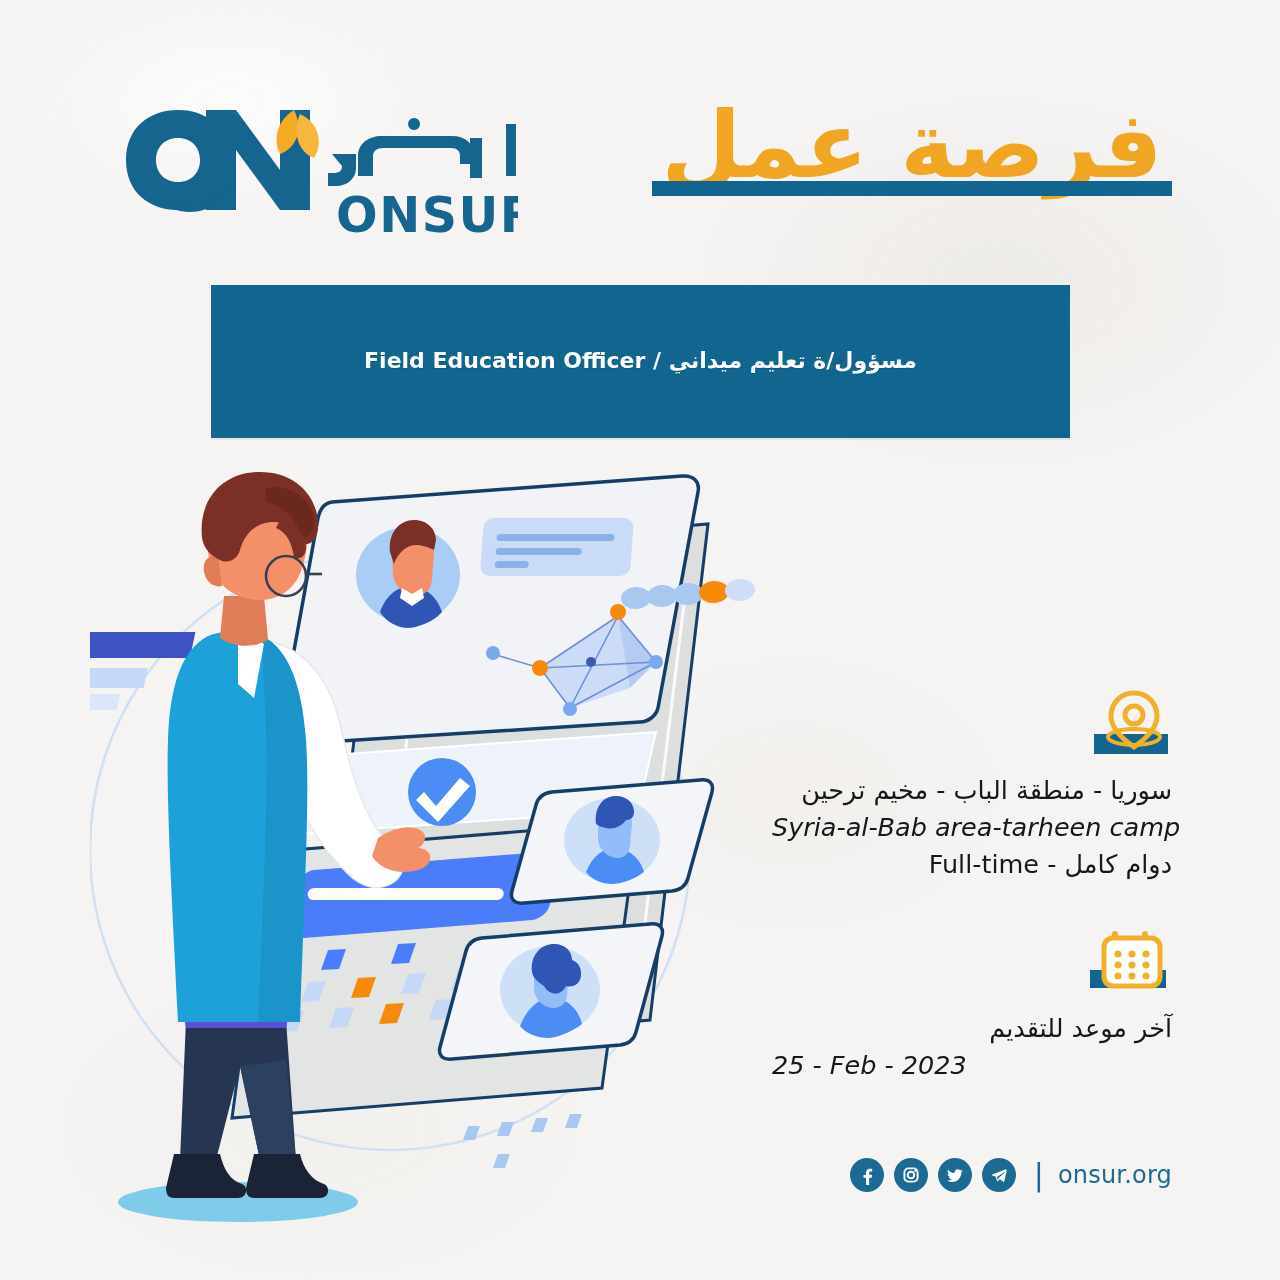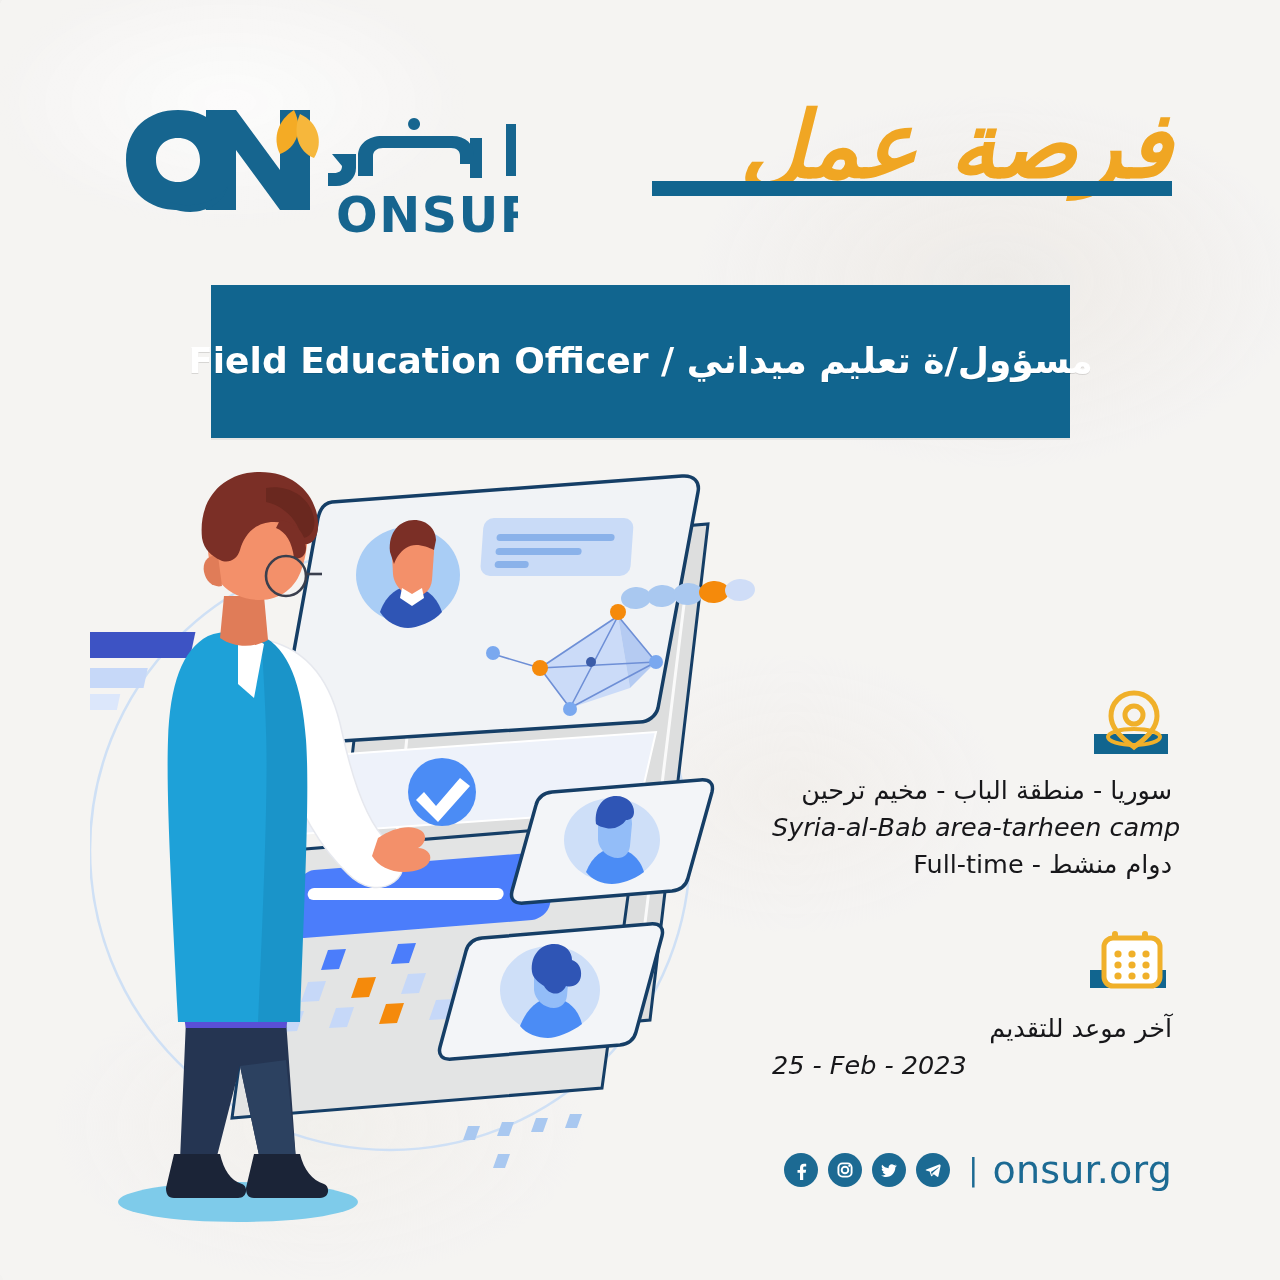--- a/index.html
+++ b/index.html
@@ -23,42 +23,41 @@
       linear-gradient(62deg, rgba(0,0,0,.013) 0 3px, rgba(0,0,0,0) 3px 19px);
     opacity:.95;
   }
 
   
   .logo{position:absolute;left:118px;top:104px;width:400px;height:130px;}
   .logo svg{display:block;}
 
   
   .headline{
-    position:absolute;right:108px;top:100px;width:520px;text-align:right;
+    position:absolute;right:108px;top:100px;width:520px;text-align:center;
     direction:rtl;
-    font-style:italic;
   }
   .headline .word{
     font-size:92px;line-height:1.0;font-weight:bold;color:#f0a623;
     letter-spacing:-1px;white-space:nowrap;
     font-family:"DejaVu Sans","Liberation Sans",sans-serif;
   }
   .headline .rule{
     position:absolute;left:0;right:0;bottom:-4px;height:15px;background:#11658f;
   }
 
   
   .banner{
     position:absolute;left:211px;top:285px;width:859px;height:153px;
     background:#11658f;display:flex;flex-direction:column;
     align-items:center;justify-content:center;gap:6px;
     box-shadow:0 2px 0 rgba(0,0,0,.06);
   }
   .banner .line{
-    color:#ffffff;font-weight:bold;font-size:36px;line-height:1.12;
+    color:#ffffff;font-weight:bold;font-size:22px;line-height:1.12;
     direction:rtl;text-align:center;white-space:nowrap;
     font-family:"DejaVu Sans","Liberation Sans",sans-serif;
     text-shadow:0 1px 0 rgba(0,0,0,.12);
   }
 
   
   .info{
     position:absolute;right:108px;top:690px;width:400px;direction:rtl;
   }
   .info-block{margin-bottom:42px;}
@@ -72,21 +71,21 @@
   .ltr{direction:ltr;font-style:italic;}
 
   
   .footer{
     position:absolute;right:108px;bottom:88px;display:flex;align-items:center;
     gap:10px;direction:ltr;
   }
   .soc{width:34px;height:34px;border-radius:50%;background:#1c6a93;
        display:flex;align-items:center;justify-content:center;}
   .sep{color:#1c6a93;font-size:30px;margin:0 4px 0 8px;line-height:1;}
-  .site{color:#1c6a93;font-size:38px;letter-spacing:.2px;
+  .site{color:#1c6a93;font-size:24px;letter-spacing:.2px;
         font-family:"DejaVu Sans","Liberation Sans",sans-serif;}
 
   
   .illus{position:absolute;left:90px;top:460px;width:740px;height:810px;}
   .illus svg{display:block;}
 </style>
 </head>
 <body>
 
 <div class="canvas">
@@ -300,21 +299,21 @@
         <svg width="78" height="66" viewBox="0 0 78 66" xmlns="http://www.w3.org/2000/svg">
           <rect x="0" y="44" width="74" height="20" fill="#11658f"></rect>
           <ellipse cx="40" cy="47" rx="26" ry="8" fill="none" stroke="#f0b02a" stroke-width="4"></ellipse>
           <path d="M40 3 c-13 0 -23 10 -23 23 c0 16 19 28 23 31 c4 -3 23 -15 23 -31 c0 -13 -10 -23 -23 -23 Z" fill="none" stroke="#f0b02a" stroke-width="5"></path>
           <circle cx="40" cy="25" r="9" fill="none" stroke="#f0b02a" stroke-width="5"></circle>
         </svg>
       </div>
       <div class="info-lines">
         <div>سوريا - منطقة الباب - مخيم ترحين</div>
         <div class="ltr">Syria-al-Bab area-tarheen camp</div>
-        <div>دوام منشط - Full-time</div>
+        <div>دوام كامل - Full-time</div>
       </div>
     </div>
 
     <div class="info-block">
       <div class="icon-wrap">
         <svg width="82" height="68" viewBox="0 0 82 68" xmlns="http://www.w3.org/2000/svg">
           <rect x="0" y="44" width="76" height="18" fill="#11658f"></rect>
           <path d="M25 8 v10 M55 8 v10" stroke="#f0b02a" stroke-width="6" stroke-linecap="round"></path>
           <rect x="14" y="12" width="56" height="48" rx="9" fill="#ffffff" stroke="#f0b02a" stroke-width="5"></rect>
           <g fill="#f0b02a">

